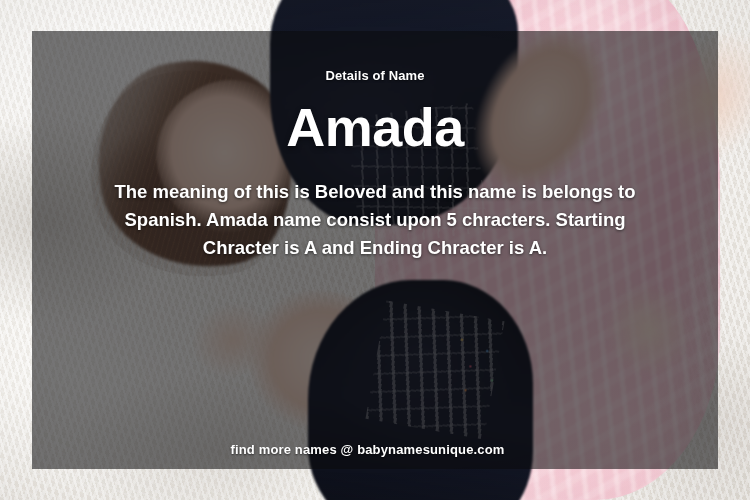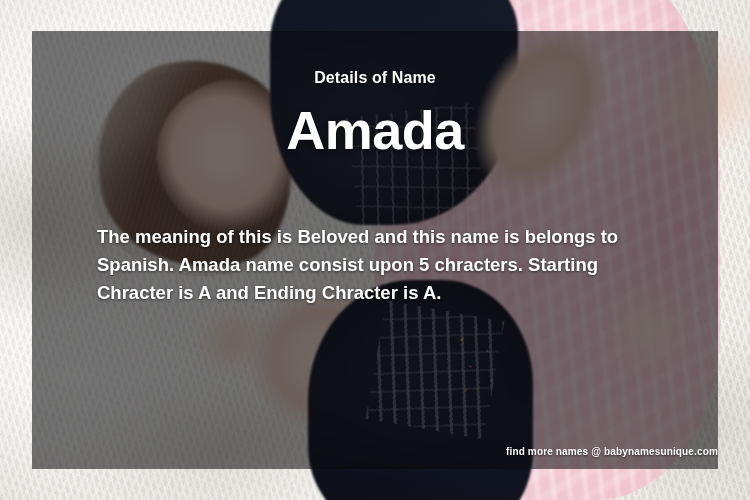--- a/index.html
+++ b/index.html
@@ -274,60 +274,60 @@
     height: 438px;
     background: rgba(10, 10, 12, 0.56);
     display: flex;
     flex-direction: column;
     align-items: center;
   }
 
   
   .kicker {
     margin-top: 37px;
-    font-size: 16px;
+    font-size: 13px;
     font-weight: 700;
     color: #ffffff;
     letter-spacing: .1px;
     text-align: center;
     line-height: 1.2;
     text-shadow: 0 1px 2px rgba(0,0,0,.55);
   }
 
   .name-title {
     margin-top: 16px;
     font-size: 54px;
     font-weight: 700;
     color: #ffffff;
     line-height: 1;
     letter-spacing: -0.5px;
     text-align: center;
     text-shadow: 0 2px 5px rgba(0,0,0,.5);
   }
 
   .description {
-    margin-top: 66px;
+    margin-top: 24px;
     width: 556px;
     font-size: 18.5px;
     font-weight: 700;
     color: #ffffff;
     line-height: 1.52;
-    text-align: left;
+    text-align: center;
     text-shadow: 0 1px 3px rgba(0,0,0,.6);
   }
 
   .footer-note {
     position: absolute;
     left: 0;
-    right: 0;
+    right: 15px;
     bottom: 12px;
-    font-size: 10px;
+    font-size: 13px;
     font-weight: 700;
     color: #ffffff;
-    text-align: right;
+    text-align: center;
     letter-spacing: .15px;
     text-shadow: 0 1px 2px rgba(0,0,0,.6);
   }
 </style>
 </head>
 <body>
 
 <div id="stage">
 
   <div class="photo">

